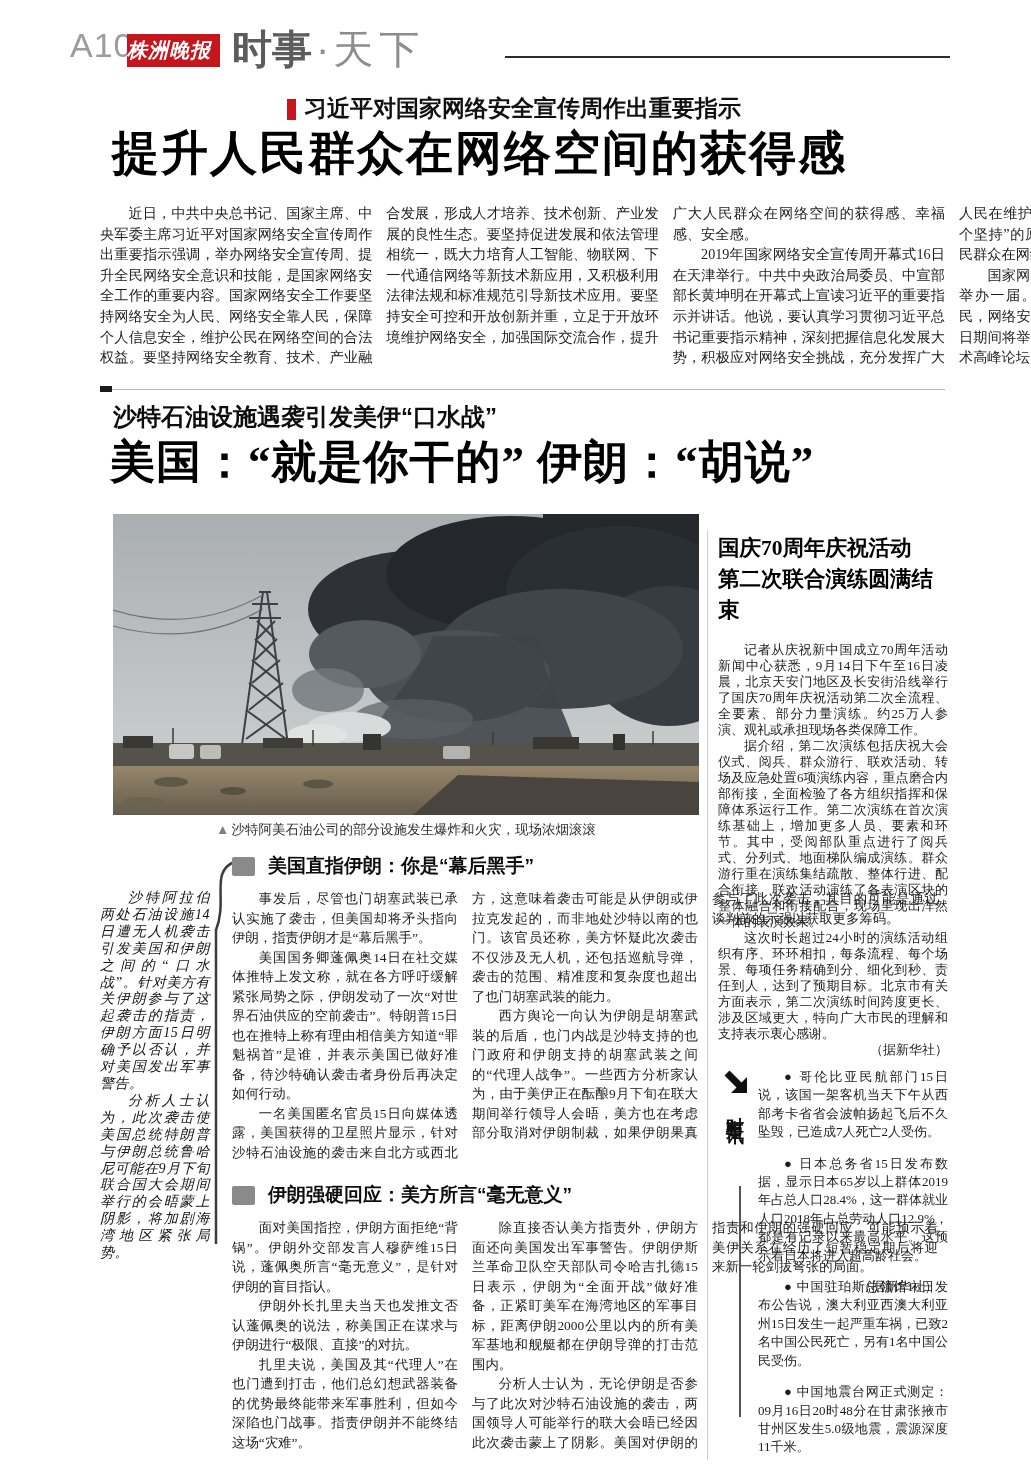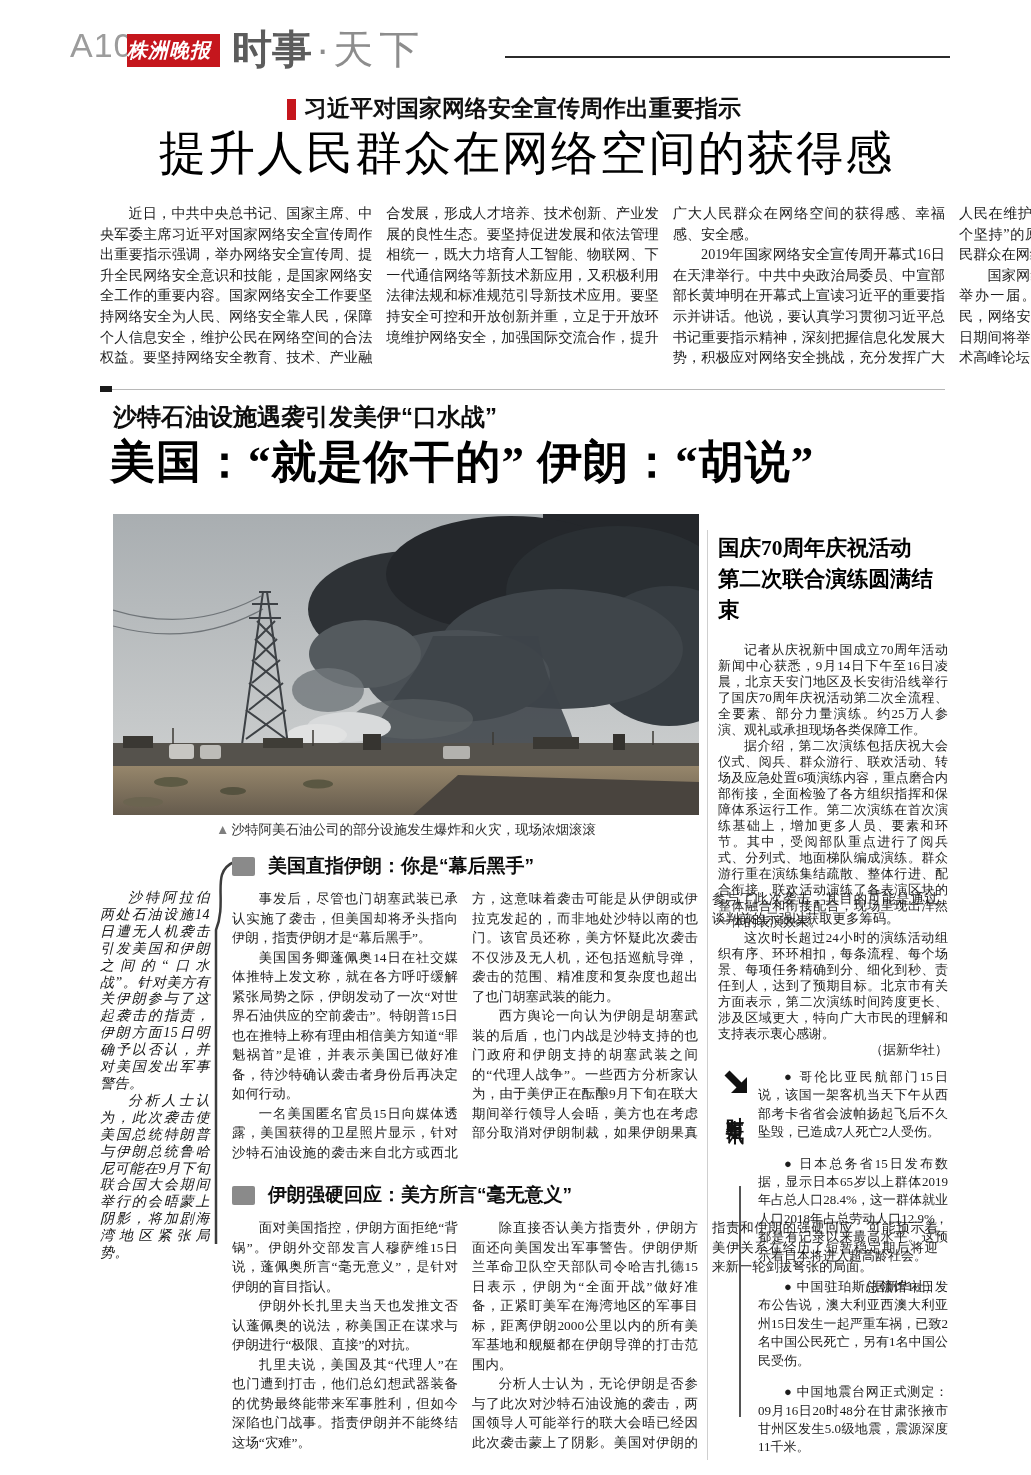--- a/index.html
+++ b/index.html
@@ -19,22 +19,22 @@
   .sectiontitle .st2{font-weight:400;color:#8d8d8d;letter-spacing:6px;}
   .dateblock{left:368px;top:33px;font-family:"Liberation Sans","DejaVu Sans",sans-serif;color:#2b2b2b;}
   .dateblock .d1{font-size:12.5px;font-weight:700;}
   .dateblock .d2{font-size:11.5px;font-weight:700;margin-top:3px;}
   .hrule{left:505px;top:56px;width:445px;height:2px;background:#2b2b2b;}
 
   
   .lead-marker{left:287px;top:99px;width:9px;height:21px;background:#c5161d;}
   .lead-kicker{left:100px;top:93px;width:845px;text-align:center;
                font-family:"Liberation Sans","DejaVu Sans",sans-serif;font-size:23px;font-weight:600;color:#111;}
-  .lead-headline{left:104px;top:122px;width:845px;text-align:center;
-               font-family:"Liberation Sans","DejaVu Sans",sans-serif;font-size:47px;font-weight:400;
+  .lead-headline{left:112px;top:122px;width:845px;
+               font-family:"Liberation Sans","DejaVu Sans",sans-serif;font-size:47px;font-weight:700;
                color:#000;letter-spacing:2px;}
   .lead-body{left:100px;top:203px;width:845px;height:170px;column-count:3;column-gap:14px;column-fill:auto;
              font-size:14.2px;line-height:20.6px;text-align:justify;}
   .lead-body p, .colbody p, .onecol p, .note p{margin:0;text-indent:2em;}
   .src{text-align:right;text-indent:0 !important;}
 
   .divider{left:100px;top:389px;width:845px;border-top:1px solid #b8b8b8;}
   .divider-tick{left:100px;top:386px;width:12px;height:6px;background:#1a1a1a;}
 
   

